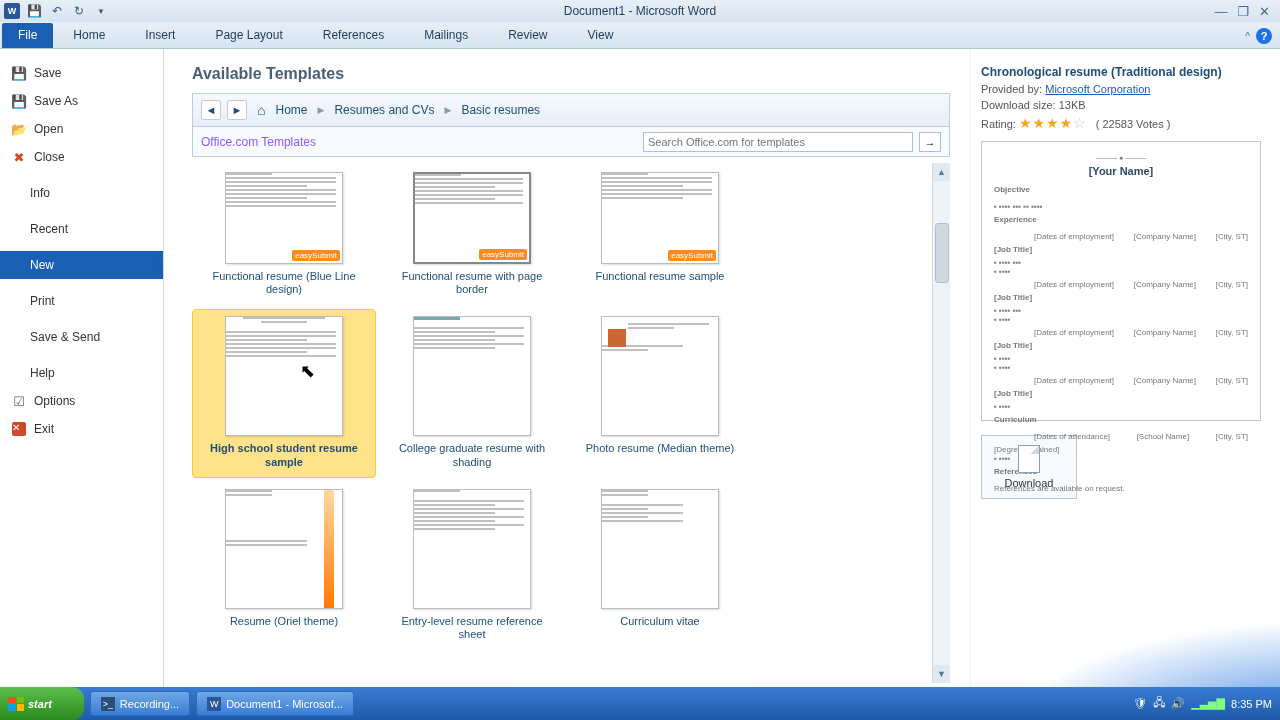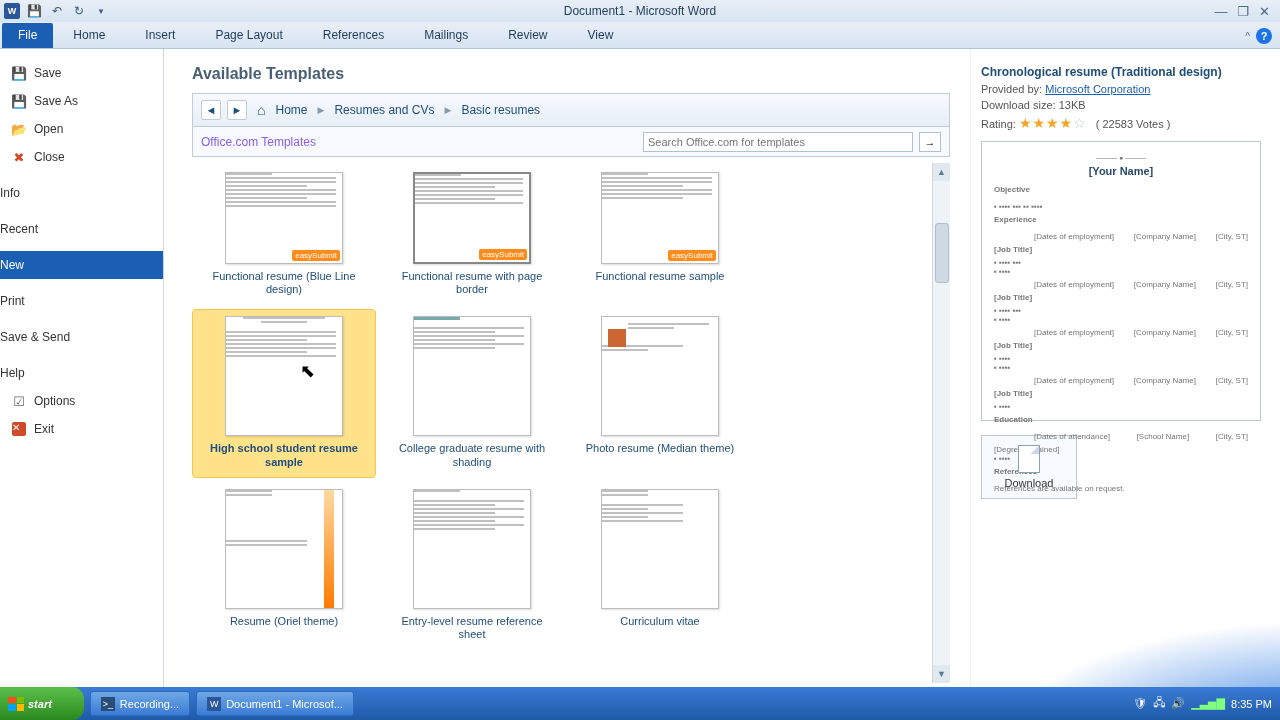--- a/index.html
+++ b/index.html
@@ -16,21 +16,21 @@
 
 .ribbon { height: 27px; background: linear-gradient(#e8eff7,#d7e4f2); display:flex; align-items:center; border-bottom:1px solid #b0c4de; padding-left:2px; position:relative;}
 .file-tab { background:#1a5fb4; color:#fff; height:25px; padding:0 16px; font-size:12px; display:flex; align-items:center; border-radius:2px 2px 0 0;}
 .rib-tab { height:25px; padding:0 20px; font-size:12px; color:#1f3b5a; display:flex; align-items:center;}
 .help-icon { position:absolute; right:8px; bottom:4px; width:16px; height:16px; background:#1a73e8; color:#fff; border-radius:50%; font-size:11px; display:flex; align-items:center; justify-content:center; font-weight:bold;}
 .rib-min { position:absolute; right:30px; bottom:6px; font-size:10px; color:#4a6a8a;}
 
 
 .backstage { display:flex; height: calc(100% - 22px - 27px - 33px); background:#fff;}
 .bs-left { width:164px; background:#fff; border-right:1px solid #d0d7de; padding-top:10px;}
-.bs-item { height:28px; display:flex; align-items:center; font-size:12px; color:#333; position:relative;}
+.bs-item { height:28px; display:flex; align-items:center; padding-left:30px; font-size:12px; color:#333; position:relative;}
 .bs-item.icon-item { padding-left:10px; gap:6px;}
 .bs-item .ico { width:18px; height:18px; display:flex; align-items:center; justify-content:center; font-size:13px;}
 .bs-item.sel { background:#1a5fb4; color:#fff; }
 .bs-item.sel::after { content:""; position:absolute; right:-8px; top:50%; transform:translateY(-50%); border:8px solid transparent; border-left-color:#1a5fb4;}
 .bs-gap { height:8px; }
 
 
 .bs-mid { flex:1; padding:16px 20px 0 28px; position:relative;}
 .avail-title { font-size:16px; font-weight:bold; color:#4a6075; margin-bottom:10px;}
 .breadcrumb { height:34px; background:linear-gradient(#f7faff,#e6eef7); border:1px solid #c0ccd8; display:flex; align-items:center; gap:6px; padding:0 8px; font-size:12px; color:#1f4e79; margin-bottom:0;}
@@ -377,21 +377,21 @@
         </div>
       <div style="font-weight:bold;">[Job Title]</div>
       <div>▪ ▪▪▪▪<br>▪ ▪▪▪▪</div>
       <div class="row">
           <span>[Dates of employment]</span>
           <span>[Company Name]</span>
           <span>[City, ST]</span>
         </div>
       <div style="font-weight:bold;">[Job Title]</div>
       <div>▪ ▪▪▪▪</div>
-      <div style="font-weight:bold;">Education</div>
+      <div style="font-weight:bold;">Curriculum</div>
         <div class="hr"></div>
       <div class="row">
           <span>[Dates of attendance]</span>
           <span>[School Name]</span>
           <span>[City, ST]</span>
         </div>
       <div>[Degree Obtained]<br>▪ ▪▪▪▪</div>
       <div style="font-weight:bold;">References</div>
         <div class="hr"></div>
       <div>References are available on request.</div>

